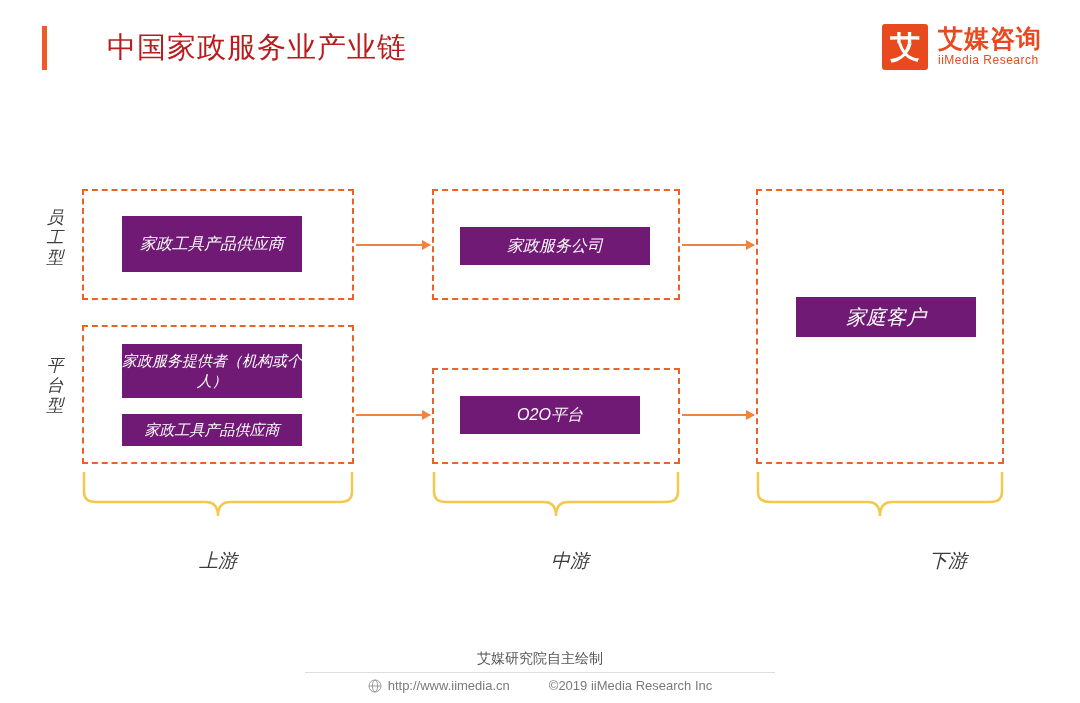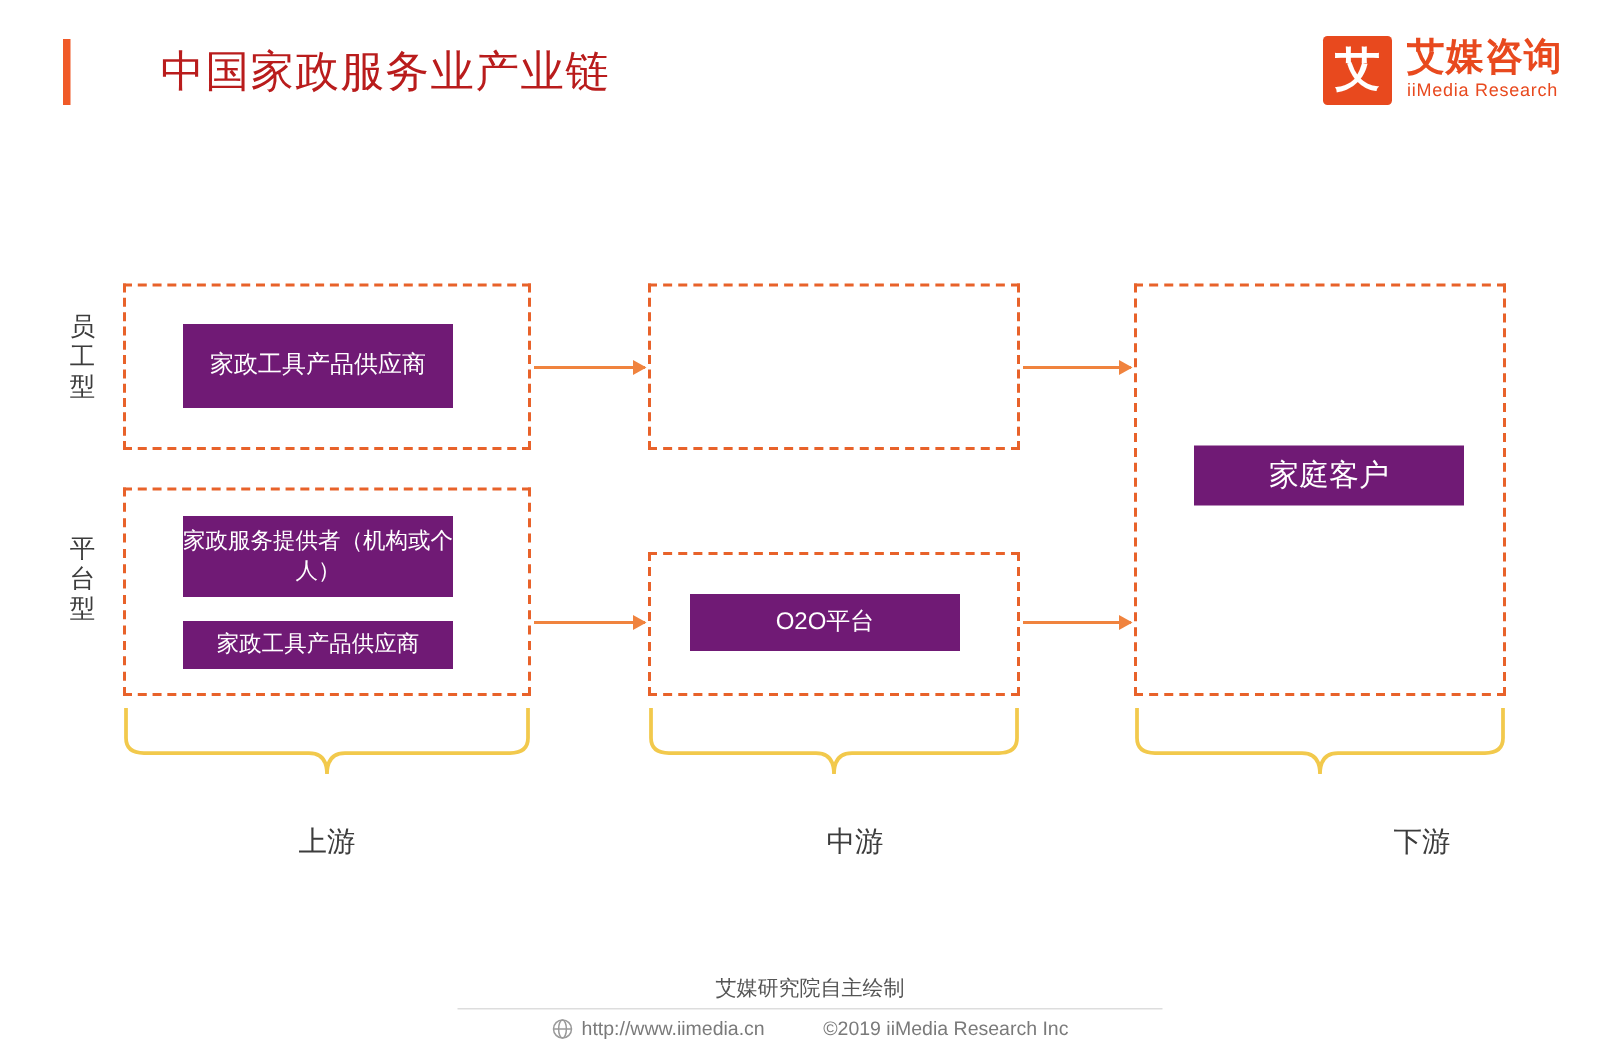--- a/index.html
+++ b/index.html
@@ -79,20 +79,21 @@
     letter-spacing: 0.5px;
     line-height: 1.3;
   }
 
   
   .diagram {
     position: absolute;
     left: 0; top: 0;
     width: 1080px;
     height: 703px;
+    font-style: italic;
   }
 
   .row-label {
     position: absolute;
     width: 26px;
     font-size: 17px;
     color: #3c3c3c;
     line-height: 1.18;
     text-align: center;
   }
@@ -227,20 +228,21 @@
   <div class="row-label employee">员工型</div>
   <div class="row-label platform">平台型</div>
 
   <div class="dashed-box box-upper-emp"></div>
   <div class="dashed-box box-mid-emp"></div>
   <div class="dashed-box box-upper-plat"></div>
   <div class="dashed-box box-mid-plat"></div>
   <div class="dashed-box box-down"></div>
 
   <div class="solid-box sb-supplier">家政工具产品供应商</div>
+  <div class="solid-box sb-company">家政服务公司</div>
   <div class="solid-box sb-provider">家政服务提供者（机构或个人）</div>
   <div class="solid-box sb-tool">家政工具产品供应商</div>
   <div class="solid-box sb-o2o">O2O平台</div>
   <div class="solid-box sb-customer">家庭客户</div>
 
   <div class="arrow arrow-a1"></div>
   <div class="arrow arrow-a2"></div>
   <div class="arrow arrow-a3"></div>
   <div class="arrow arrow-a4"></div>
 

